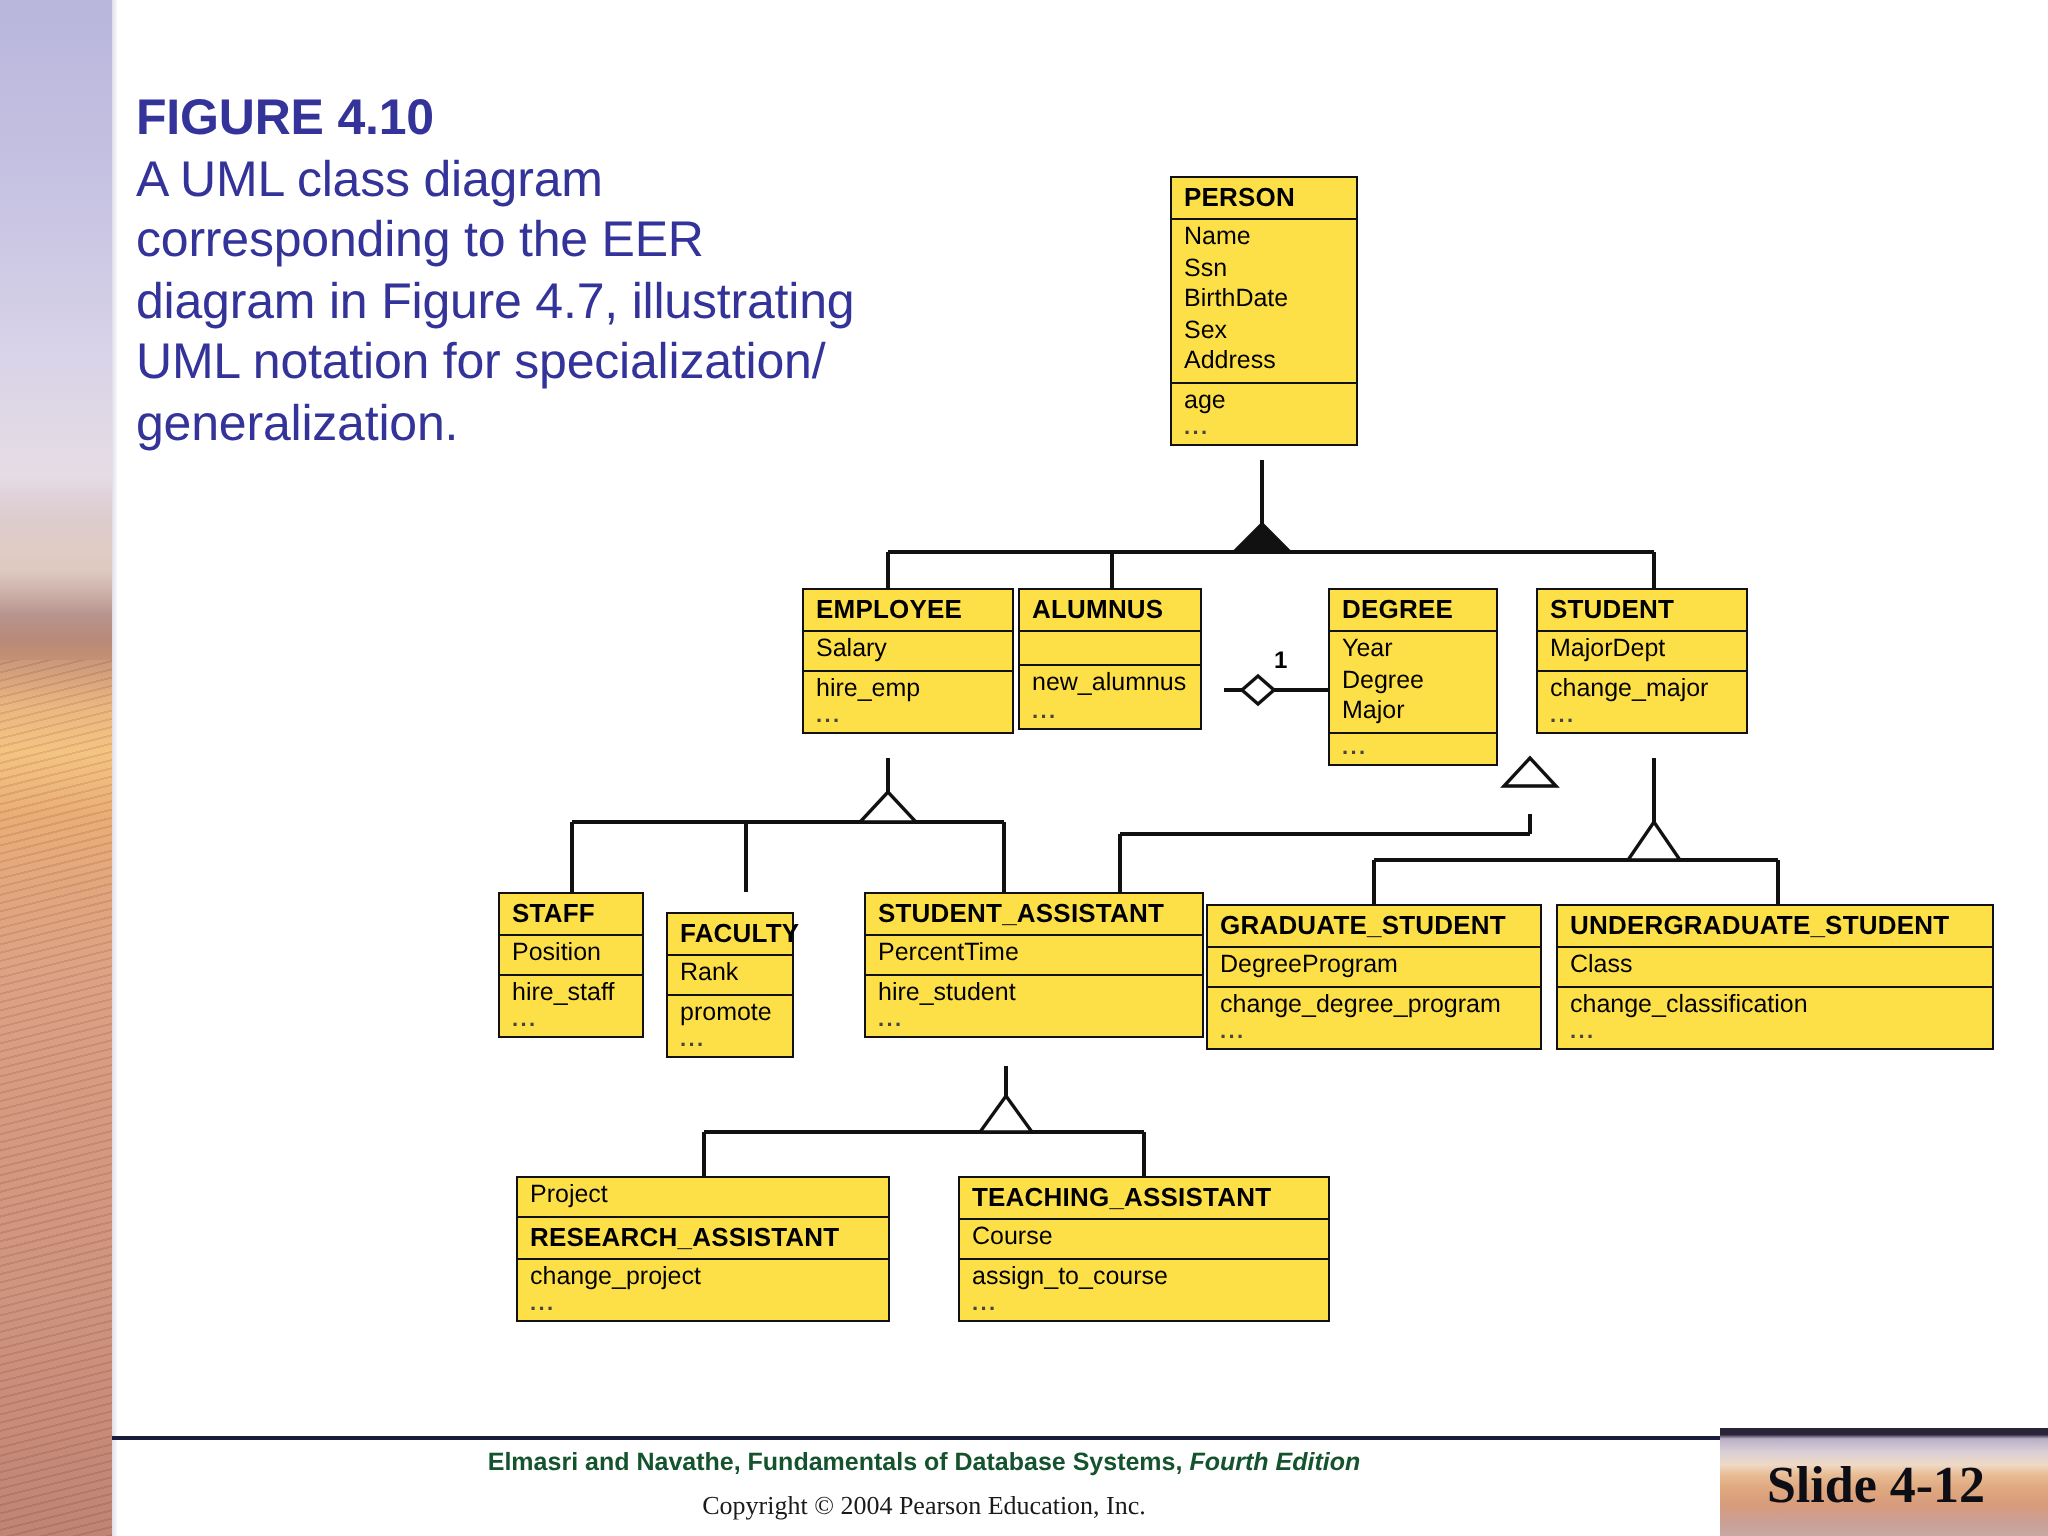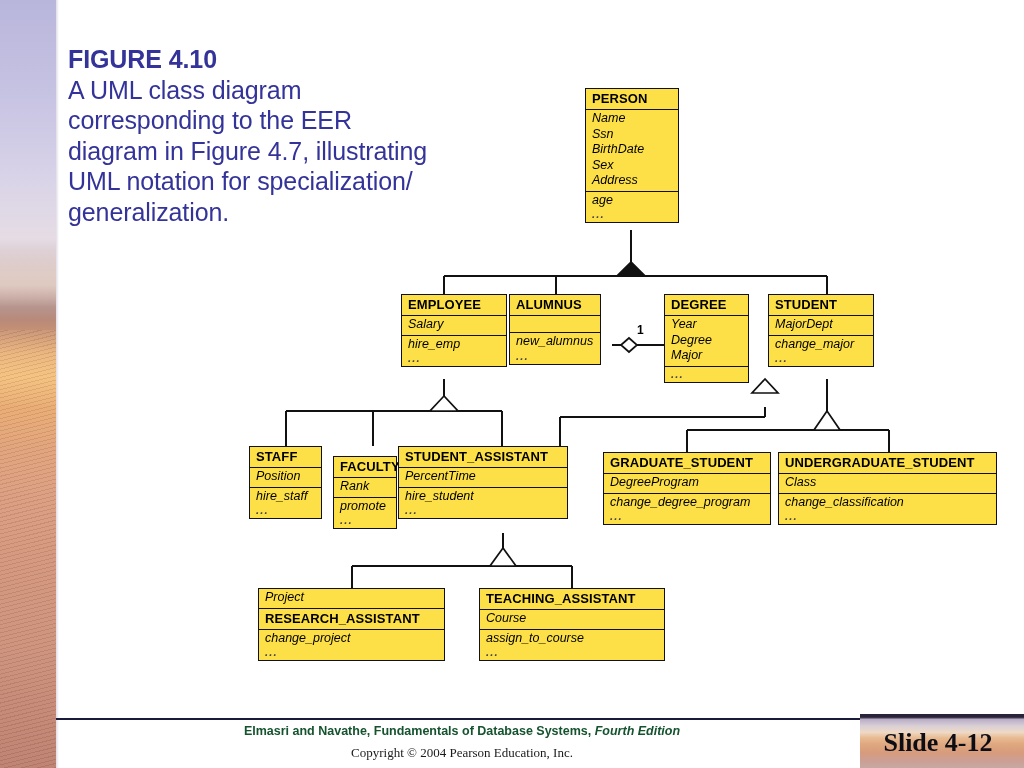--- a/index.html
+++ b/index.html
@@ -95,21 +95,21 @@
   .uml-class .sec:last-child { border-bottom: none; }
   .uml-class .name {
     font-weight: bold;
     font-size: 13px;
     letter-spacing: .1px;
     padding-top: 2px;
     padding-bottom: 3px;
   }
   .uml-class .attrs,
   .uml-class .ops { line-height: 15.5px; }
-  .uml-class .row { white-space: nowrap; font-style: italic; }
+  .uml-class .row { white-space: nowrap; }
   .uml-class .dots {
     letter-spacing: 1.2px;
     font-weight: bold;
     color: #444;
     font-size: 11px;
     line-height: 12px;
   }
   .mult {
     position: absolute;
     font-size: 12px;
@@ -298,21 +298,21 @@
       <div class="sec name">FACULTY</div>
       <div class="sec attrs">
         <div class="row">Rank</div>
       </div>
       <div class="sec ops">
         <div class="row">promote</div>
         <div class="row dots">...</div>
       </div>
     </div>
 
-    <div class="uml-class" style="left:398px; top:446px; width:170px;">
+    <div class="uml-class" style="left:432px; top:446px; width:170px;">
       <div class="sec name">STUDENT_ASSISTANT</div>
       <div class="sec attrs">
         <div class="row">PercentTime</div>
       </div>
       <div class="sec ops">
         <div class="row">hire_student</div>
         <div class="row dots">...</div>
       </div>
     </div>
 

